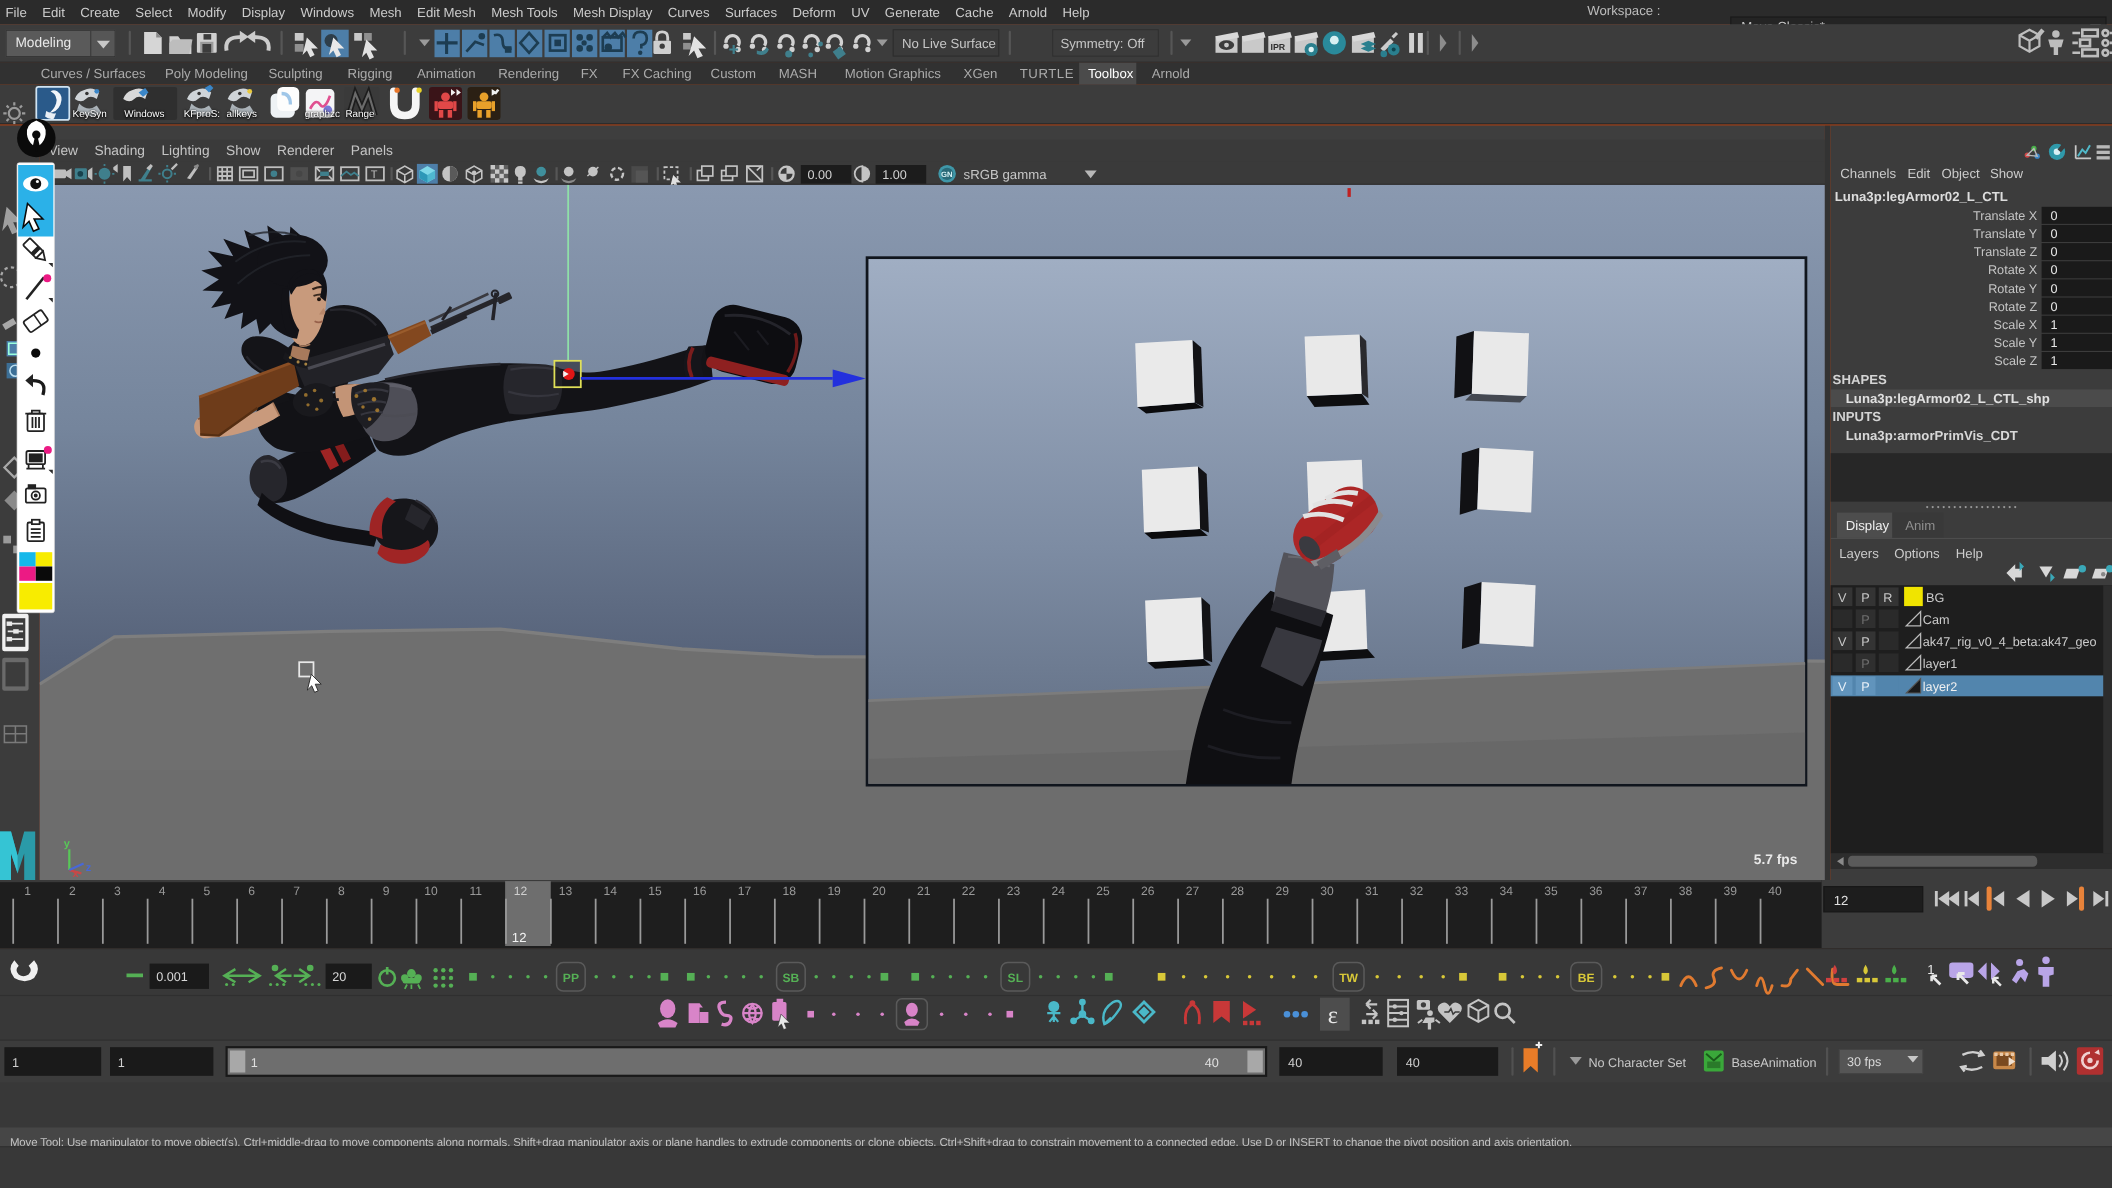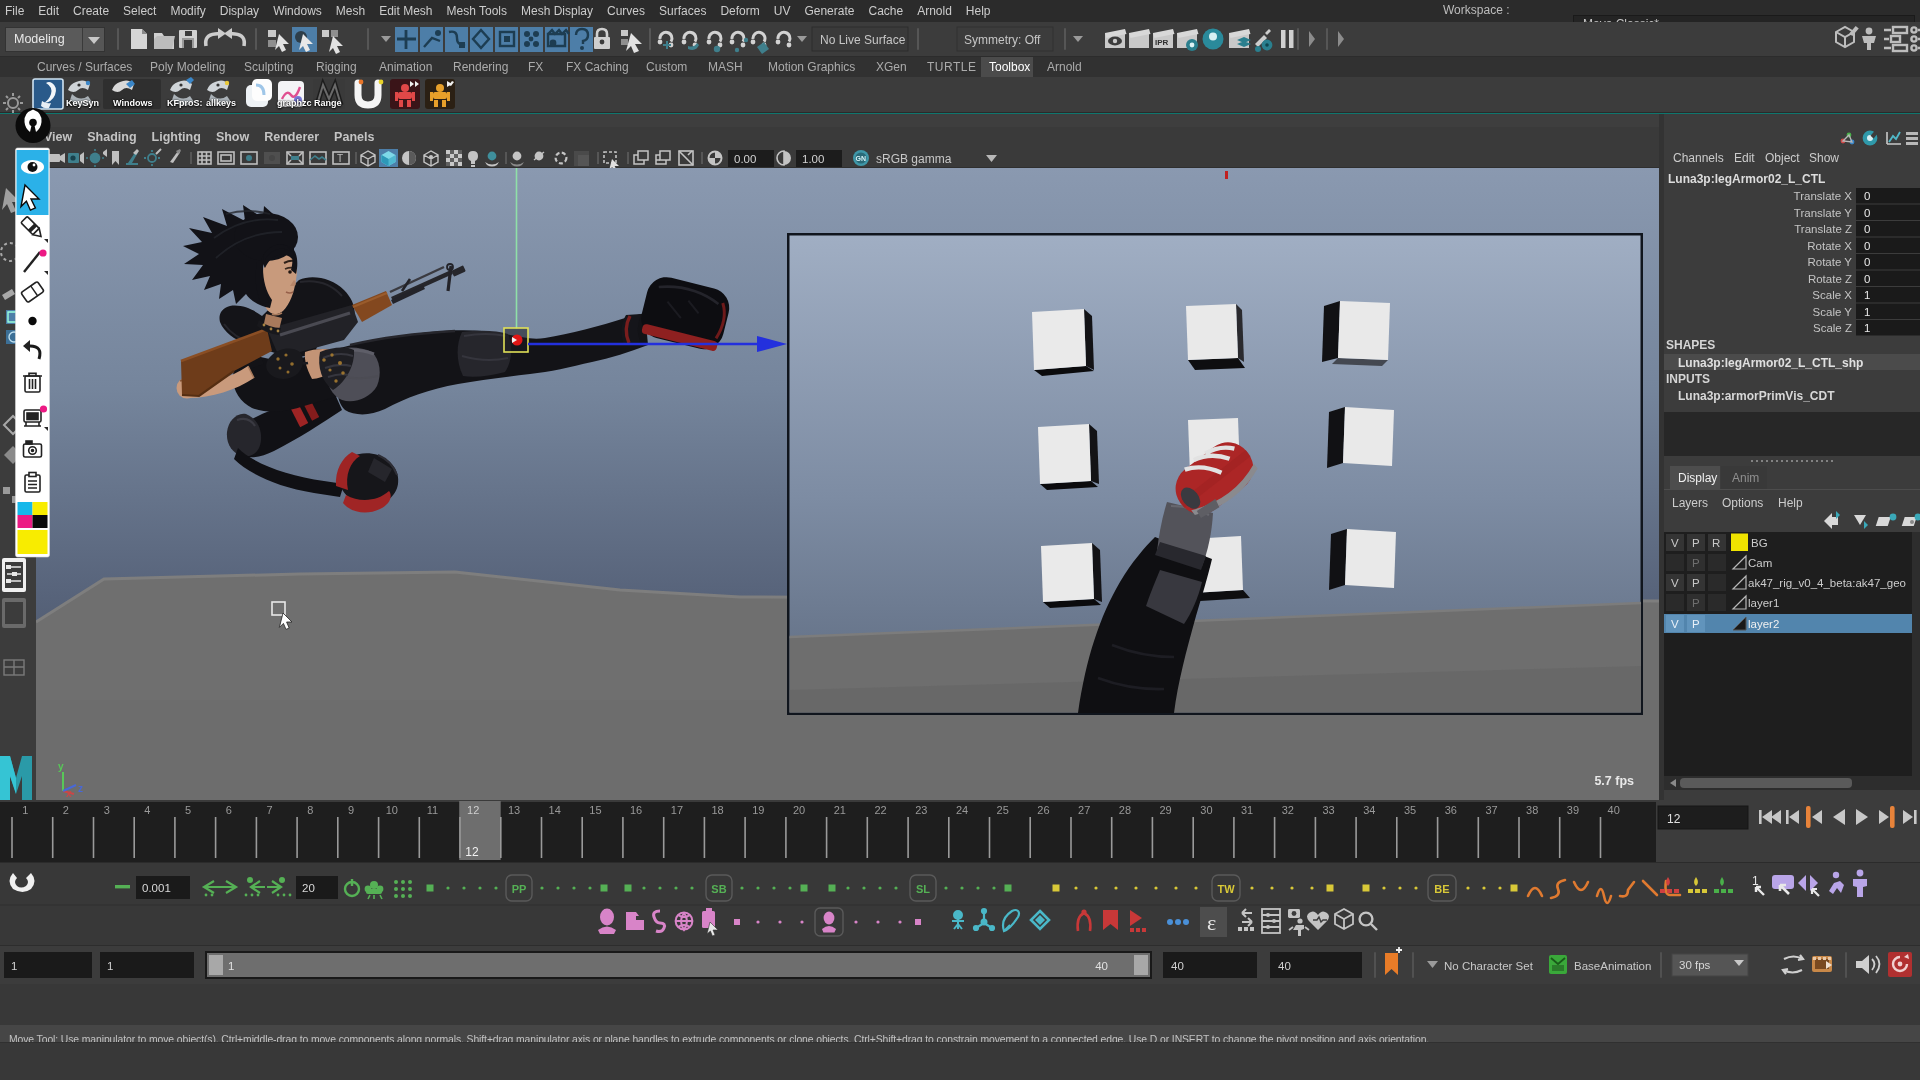--- a/index.html
+++ b/index.html
@@ -1,43 +1,43 @@
 <!DOCTYPE html>
 <html><head>
 <meta charset="utf-8">
 <style>
 * { margin:0; padding:0; box-sizing:border-box; }
 html,body { width:1920px; height:1080px; overflow:hidden; background:#383838; }
 body, #app { font-family:"Liberation Sans", sans-serif; }
-#app { position:relative; width:1920px; height:868px; background:#0f766e; color:#c8c8c8; }
+#app { position:relative; width:1920px; height:868px; background:#c2410c; color:#c8c8c8; }
 .abs { position:absolute; }
 
 #menubar { left:0; top:0; width:1920px; height:22px; background:#2b2b2b; font-size:12px; color:#cccccc; display:flex; align-items:center; }
 #menubar span.mi { margin-left:14px; white-space:nowrap; }
 #menubar span.mi:first-child { margin-left:5px; }
 #ws { position:absolute; left:1443px; top:3px; color:#bdbdbd; }
 #wsbox { position:absolute; left:1573px; top:15px; width:342px; height:19px; background:#242424; border:1px solid #1a1a1a; color:#c4c4c4; font-size:12px; line-height:17px; padding-left:9px; }
 #wsbox .arr { position:absolute; right:4px; top:6px; width:0; height:0; border-left:5px solid transparent; border-right:5px solid transparent; border-top:6px solid #9a9a9a; }
 
 #toolbar { left:0; top:22px; width:1920px; height:35px; background:#3c3c3c; border-bottom:1px solid #2c2c2c; }
 #modeling { position:absolute; left:5px; top:5px; width:100px; height:25px; background:#5a5a5a; border:1px solid #333; color:#e8e8e8; font-size:12.5px; line-height:23px; padding-left:8px; }
 #modeling .dd { position:absolute; right:0; top:0; width:22px; height:23px; background:#565656; border-left:1px solid #3a3a3a; }
 #modeling .dd:after { content:""; position:absolute; left:5px; top:9px; border-left:6px solid transparent; border-right:6px solid transparent; border-top:7px solid #c8c8c8; }
 
 #tabrow { left:0; top:57px; width:1920px; height:20px; background:#313131; font-size:12px; color:#ababab; }
 #tabrow span { position:absolute; top:3px; white-space:nowrap; }
 #tabtoolbox { position:absolute; left:981px; top:0; width:52px; height:20px; background:#4b4b4b; }
 
 #shelf { left:0; top:77px; width:1920px; height:36px; background:#3c3c3c; border-bottom:1px solid #2a2a2a; }
-.shlabel { position:absolute; font-size:9px; font-weight:bold; color:#fff; text-shadow:0 1px 2px #000,0 0 2px #000; }
+.shlabel { position:absolute; font-size:9px; font-weight:normal; color:#fff; text-shadow:0 1px 2px #000,0 0 2px #000; }
 
 #leftcol { left:0; top:114px; width:36px; height:686px; background:#3c3c3c; }
 
 #vpwrap { left:36px; top:114px; width:1623px; height:686px; background:#3e3e3e; }
-#vpmenu { position:absolute; left:36px; top:127px; width:1623px; height:20px; background:#3a3a3a; font-size:12.5px; color:#c4c4c4; display:flex; align-items:center;font-weight:bold; }
+#vpmenu { position:absolute; left:36px; top:127px; width:1623px; height:20px; background:#3a3a3a; font-size:12.5px; color:#c4c4c4; display:flex; align-items:center; }
 #vpmenu span { margin-left:18px; }
 #vpicons { position:absolute; left:36px; top:147px; width:1623px; height:21px; background:#3a3a3a; border-bottom:1px solid #2f2f2f; }
 #canvas { position:absolute; left:36px; top:168px; }
 
 #rpanel { left:1664px; top:114px; width:256px; height:686px; background:#3c3c3c; font-size:11.5px; }
 #rdivider { left:1659px; top:114px; width:5px; height:686px; background:#333333; }
 
 #timeline { left:0; top:800px; width:1920px; height:62px; background:#3c3c3c; }
 
 #plug { left:0; top:862px; width:1920px; height:83px; background:#383838; border-top:1px solid #2b2b2b;text-align:right; }

